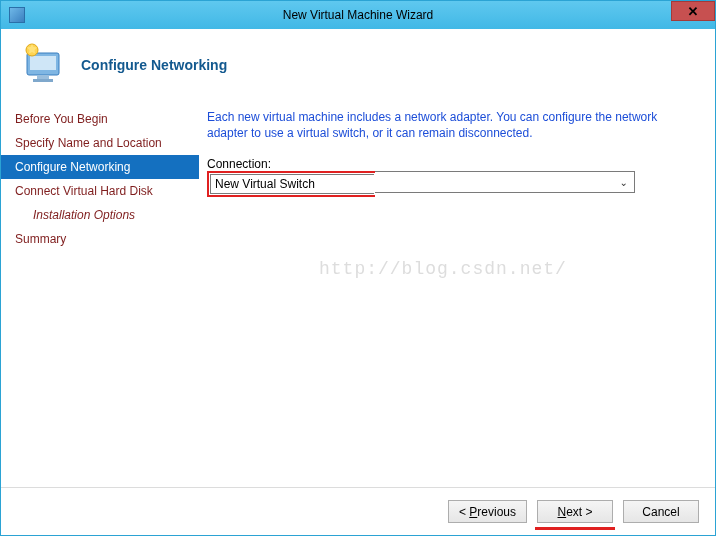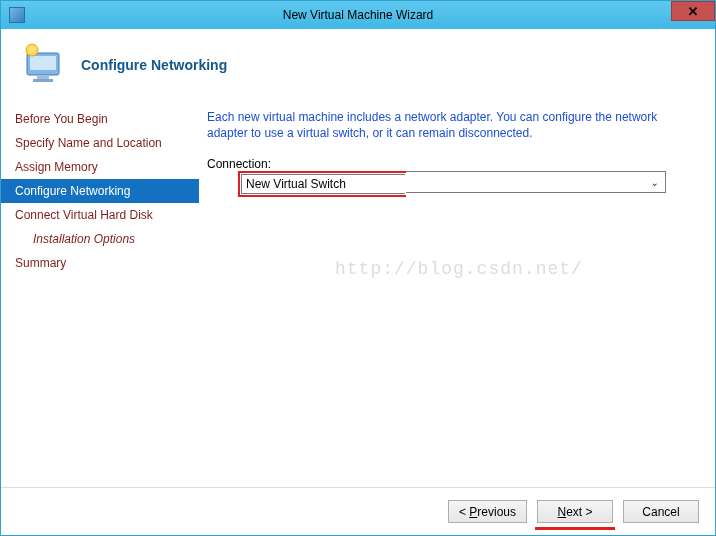--- a/index.html
+++ b/index.html
@@ -115,21 +115,20 @@
   .select-wrap {
     flex: 1;
     position: relative;
     border: 2px solid #e02020;
     padding: 1px;
     border-right: none;
   }
   .select-wrap-outer {
     display: flex;
     flex: 1;
-    margin-left: 31px;
   }
   .select-tail {
     border: 1px solid #7a7a7a;
     border-left: none;
     width: 260px;
     height: 22px;
     display: flex;
     align-items: center;
     justify-content: flex-end;
     padding-right: 6px;
@@ -143,21 +142,21 @@
     border-right: none;
     background: #fff;
     font-size: 12px;
     padding: 0 4px;
     outline: none;
     font-family: inherit;
   }
   .watermark {
     position: absolute;
     top: 160px;
-    left: 136px;
+    left: 120px;
     font-family: "Courier New", monospace;
     font-size: 18px;
     color: #ddd;
     letter-spacing: 1px;
     pointer-events: none;
   }
   .footer {
     height: 48px;
     border-top: 1px solid #dcdcdc;
     display: flex;
@@ -214,21 +213,20 @@
       </svg>
     </div>
     <div class="header-title">Configure Networking</div>
   </div>
 
   <div class="body-area">
 
     <div class="sidebar">
       <div class="step">Before You Begin</div>
       <div class="step">Specify Name and Location</div>
-      <div class="step">Assign Memory</div>
       <div class="step active">Configure Networking</div>
       <div class="step">Connect Virtual Hard Disk</div>
       <div class="step indent">Installation Options</div>
       <div class="step">Summary</div>
     </div>
 
     <div class="content">
       <div class="desc">Each new virtual machine includes a network adapter. You can configure the network adapter to use a virtual switch, or it can remain disconnected.</div>
 
       <div class="conn-row">

